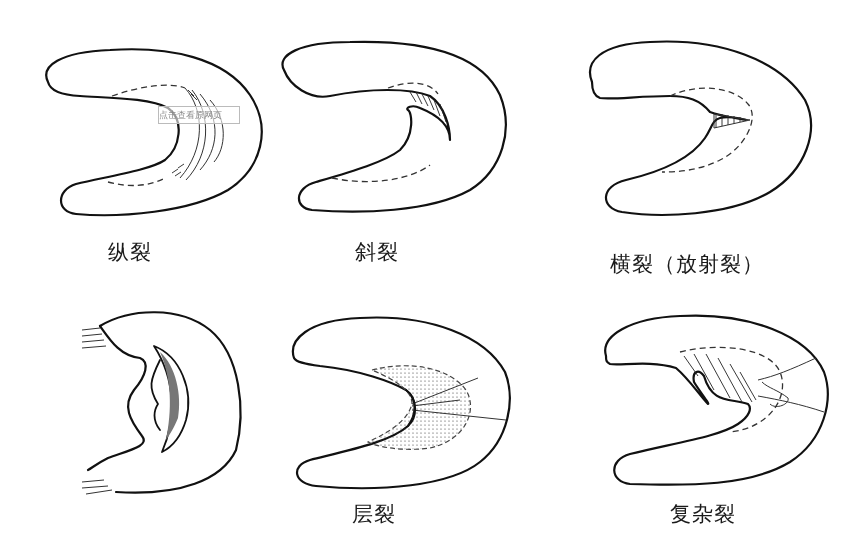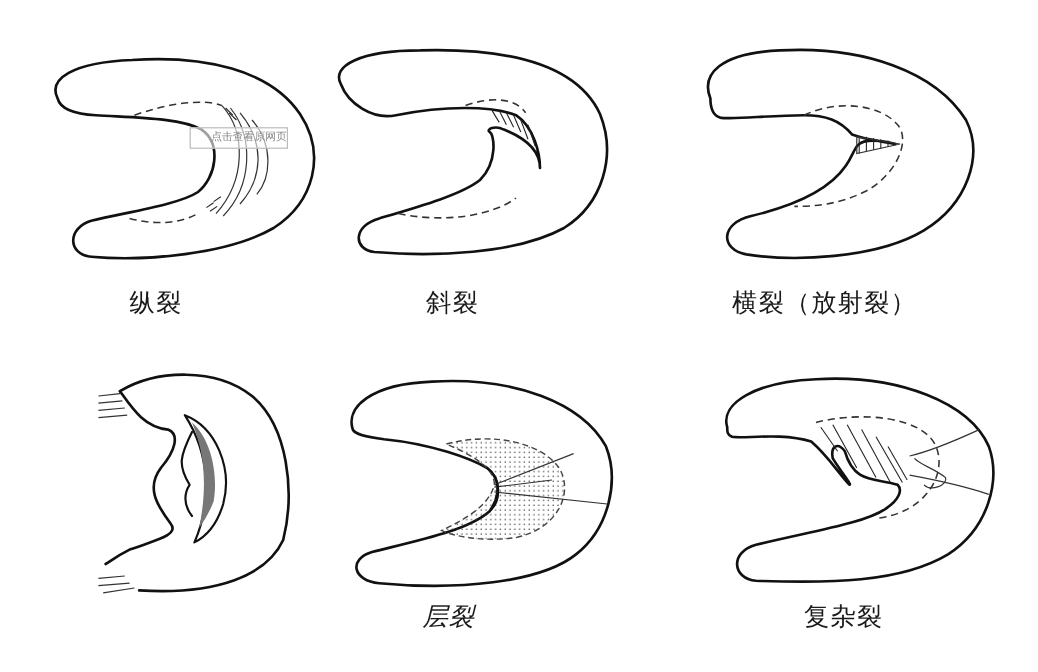--- a/index.html
+++ b/index.html
@@ -1,20 +1,20 @@
 <!DOCTYPE html>
 <html><head>
 <meta charset="utf-8">
 <style>
   html, body { margin:0; padding:0; background:#ffffff; }
   body { width:865px; height:560px; position:relative; overflow:hidden; font-family:"DejaVu Sans", sans-serif; }
   .panel { position:absolute; }
   .panel svg { position:absolute; left:0; top:0; overflow:visible; }
   .label { position:absolute; font-family:"DejaVu Sans", sans-serif; font-size:21px; color:#1a1a1a; white-space:nowrap; letter-spacing:1px; }
-  .watermark { position:absolute; left:158px; top:106px; width:80px; height:16px; border:1px solid #bbb; background:rgba(255,255,255,0.6); font-size:9px; color:#888; line-height:16px; text-align:right; overflow:hidden; white-space:nowrap; }
+  .watermark { position:absolute; left:158px; top:106px; width:80px; height:16px; border:1px solid #bbb; background:rgba(255,255,255,0.6); font-size:9px; color:#888; line-height:16px; text-align:left; overflow:hidden; white-space:nowrap; }
   .outline { fill:none; stroke:#111; stroke-width:2.2; stroke-linejoin:round; stroke-linecap:round; }
   .thin { fill:none; stroke:#333; stroke-width:1; }
   .dash { fill:none; stroke:#333; stroke-width:1.3; stroke-dasharray:6 4; }
   .hatch { stroke:#222; stroke-width:0.9; }
 </style>
 </head>
 <body>
 
 <div class="panel" style="left:0;top:0;width:290px;height:290px;">
   <svg width="290" height="290">
@@ -60,21 +60,21 @@
     <path class="dash" d="M100,96 C130,82 165,88 178,104 C190,118 175,148 150,160 C130,170 110,172 92,172"></path>
     <g class="hatch">
       <line x1="146" y1="114" x2="146" y2="128"></line>
         <line x1="152" y1="114" x2="152" y2="126"></line>
       <line x1="158" y1="115" x2="158" y2="125"></line>
         <line x1="164" y1="116" x2="164" y2="124"></line>
       <line x1="170" y1="117" x2="170" y2="122"></line>
     </g>
     <path class="thin" d="M144,114 L180,120 L144,128 Z"></path>
   </svg>
-  <div class="label" style="left:40px;top:238px;">横裂（放射裂）</div>
+  <div class="label" style="left:40px;top:250px;">横裂（放射裂）</div>
 </div>
 
 <div class="panel" style="left:0;top:300px;width:290px;height:260px;">
   <svg width="290" height="260">
     <path class="outline" d="M100,26 C130,8 180,6 210,30 C240,55 246,110 236,150 C222,180 180,196 116,192"></path>
     <path class="outline" d="M100,26 C110,40 120,56 140,58 C150,62 146,76 134,90 C122,106 130,120 142,136 C150,146 130,150 108,158 C96,164 92,168 88,170"></path>
     <g class="thin">
       <line x1="82" y1="30" x2="100" y2="28"></line>
         <line x1="82" y1="36" x2="102" y2="34"></line>
       <line x1="82" y1="42" x2="104" y2="40"></line>
@@ -82,21 +82,21 @@
       <line x1="82" y1="182" x2="104" y2="180"></line>
         <line x1="82" y1="188" x2="108" y2="186"></line>
       <line x1="86" y1="194" x2="112" y2="190"></line>
     </g>
     <path class="outline" style="stroke-width:1.8" d="M154,46 C180,56 194,90 186,120 C180,140 170,148 162,152 C176,120 176,80 154,46 Z"></path>
     <path d="M160,52 C176,66 182,95 178,118 C174,128 170,134 166,140 C172,110 172,80 160,52 Z" fill="#777" stroke="none"></path>
     <path class="outline" style="stroke-width:1.8" d="M160,60 C150,80 148,88 158,104 C154,110 152,120 160,130"></path>
   </svg>
 </div>
 
-<div class="panel" style="left:280px;top:300px;width:290px;height:260px;font-style:italic;">
+<div class="panel" style="left:280px;top:300px;width:290px;height:260px;">
   <svg width="290" height="260">
     <defs>
       <pattern id="dots" width="4" height="4" patternUnits="userSpaceOnUse">
         <circle cx="1" cy="1" r="0.6" fill="#333"></circle>
       </pattern>
     </defs>
     <path class="outline" d="M14,58 C8,40 28,20 80,18 C150,14 205,36 225,72 C236,100 228,140 200,162 C170,186 100,192 36,186 C14,184 10,166 30,160 C70,150 110,142 128,126 C138,112 136,98 126,90 C112,82 80,70 40,66 C24,64 16,62 14,58 Z"></path>
     <path d="M92,70 C130,60 170,68 186,90 C198,110 186,140 150,148 C120,152 95,146 88,142 C110,132 128,120 132,104 C132,92 120,82 92,70 Z" fill="url(#dots)" stroke="#444" stroke-width="1.2" stroke-dasharray="5 3"></path>
     <path class="thin" d="M132,104 L198,78"></path>
     <path class="thin" d="M132,106 L180,100"></path>

